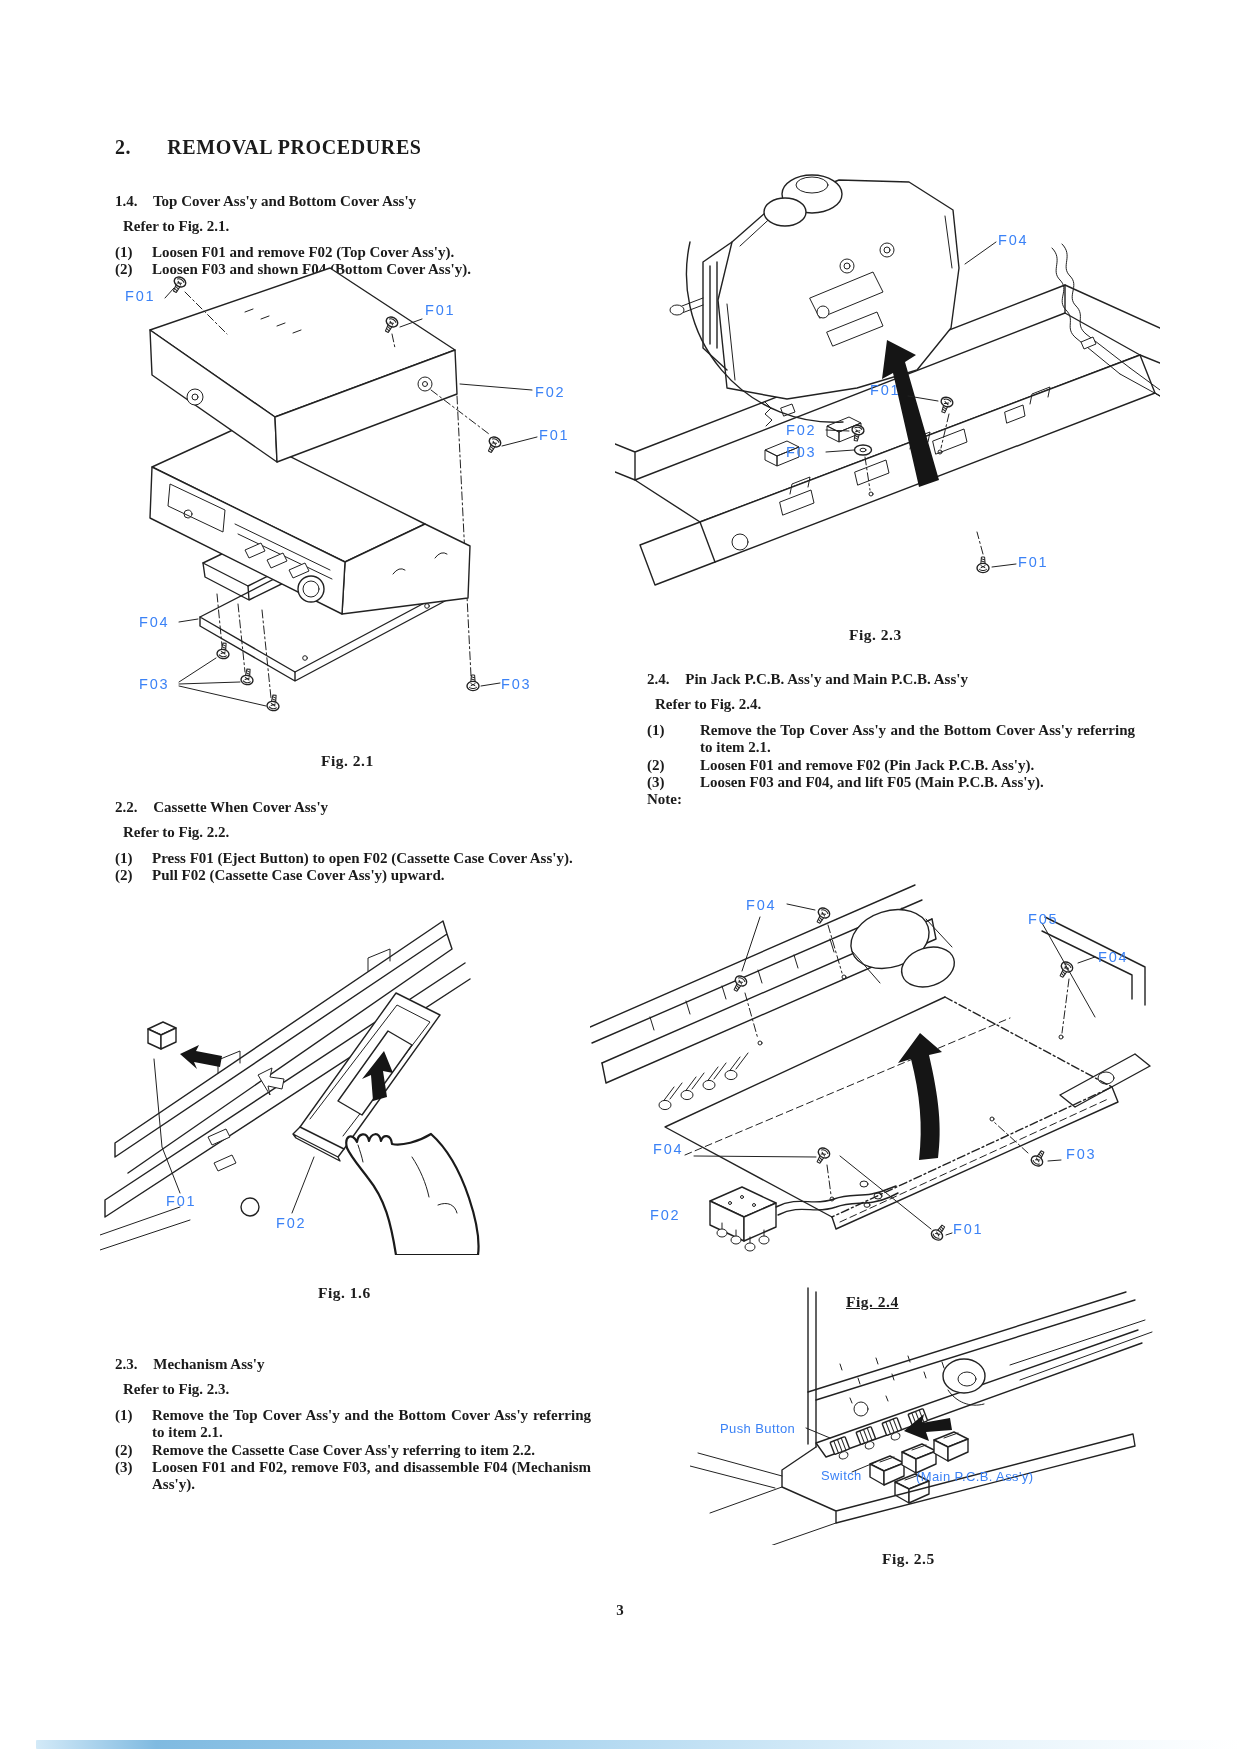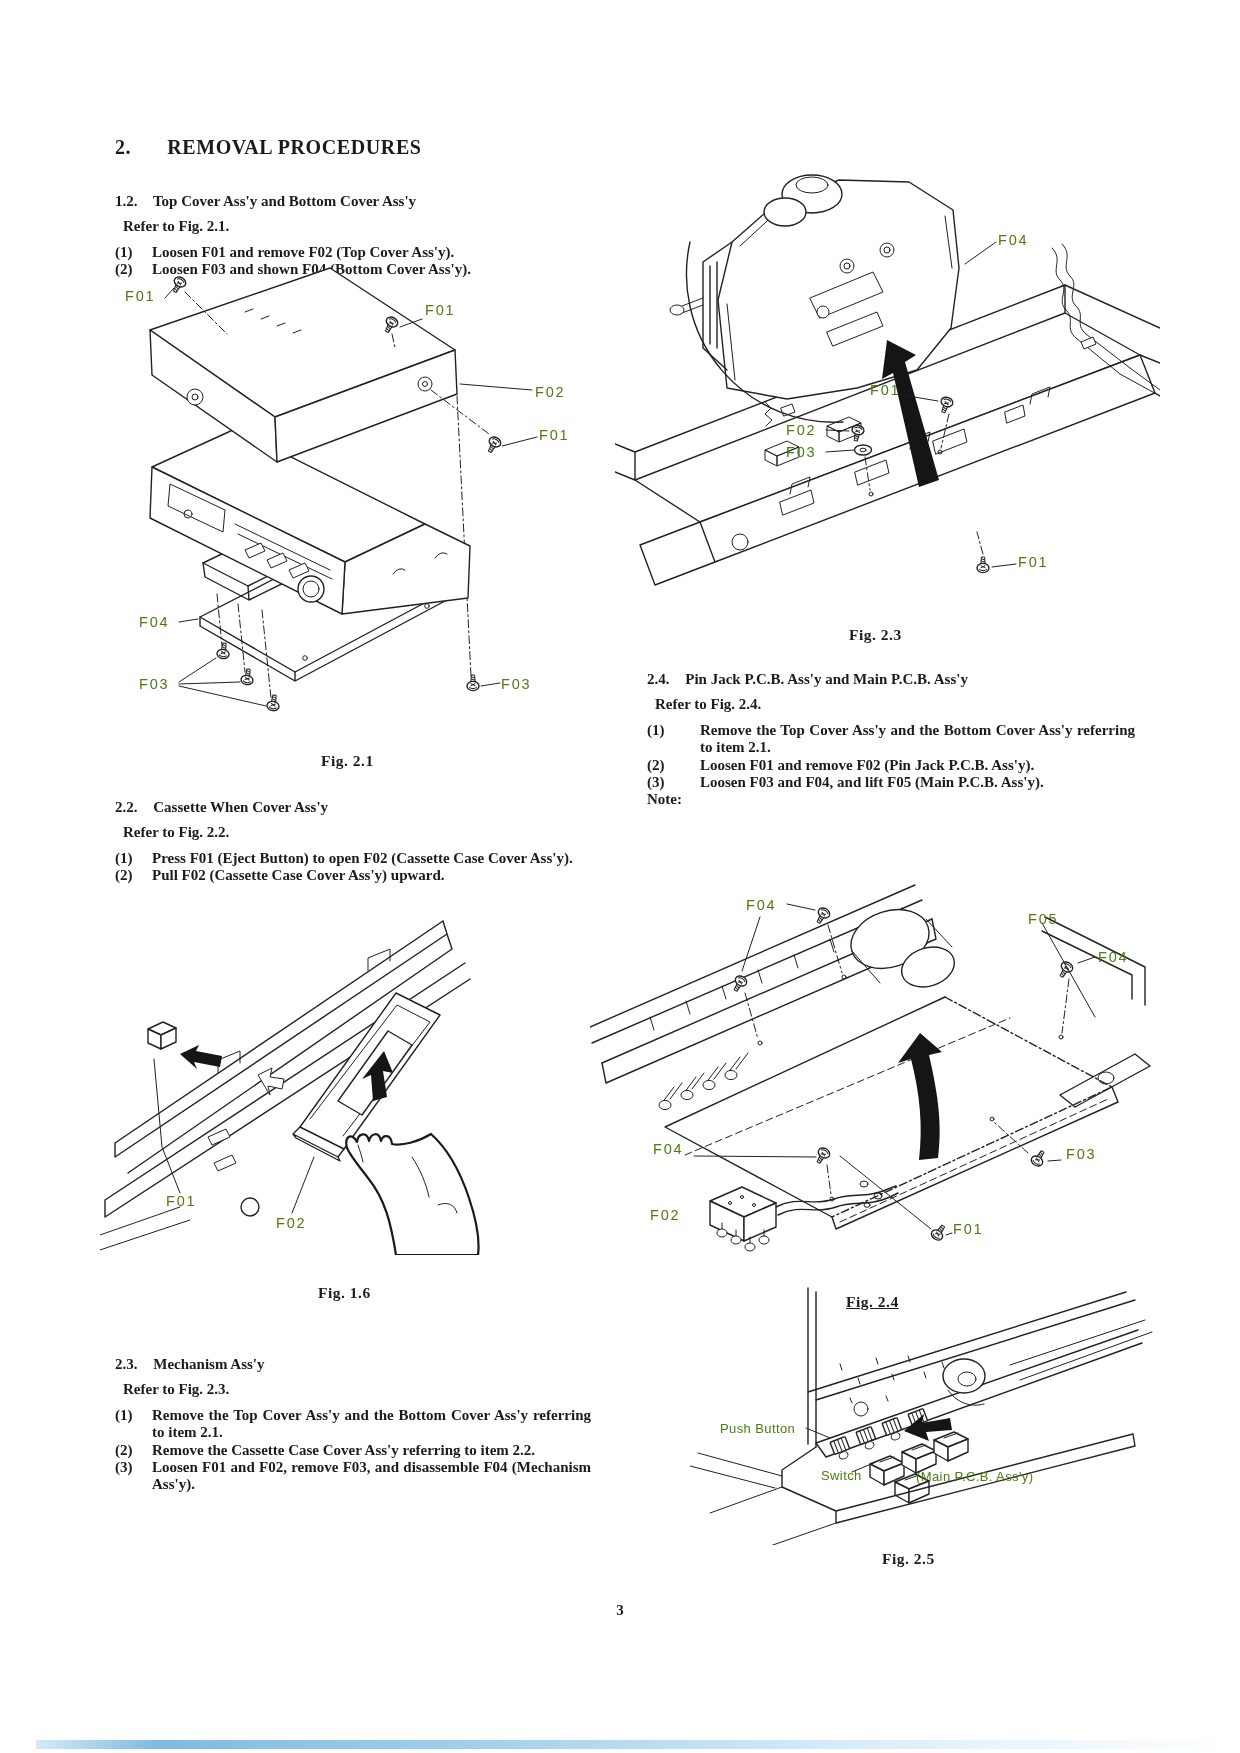--- a/index.html
+++ b/index.html
@@ -10,21 +10,21 @@
   .text-block{position:absolute;font-size:15px;line-height:17.4px;font-weight:700;}
   .sec-h{margin:0 0 3px 0;font-size:15px;}
   .sec-h .h-num{margin-right:12px;}
   .refer{margin:8px;}
   .step{position:relative;padding-left:37px;text-align:justify;}
   .rcol .step{padding-left:53px;}
   .step-num{position:absolute;left:0;top:0;}
   .figure{position:absolute;}
   .figure svg{position:absolute;left:0;top:0;}
   .fig-label{position:absolute;font-family:"Liberation Sans","DejaVu Sans",sans-serif;font-size:14.5px;
-             letter-spacing:1.8px;white-space:nowrap;color:#4d7c0f;}
+             letter-spacing:1.8px;white-space:nowrap;color:#3b82f6;}
   .fig-label.small{font-size:13px;letter-spacing:.4px;}
   .fig-caption{position:absolute;font-weight:700;font-size:15.5px;letter-spacing:.5px;white-space:nowrap;}
   .page-number{position:absolute;left:0;right:0;top:1602px;text-align:center;font-size:15px;font-weight:700;}
   .scan-bar{position:absolute;left:36px;top:1740px;width:1204px;height:9px;border-radius:1px;opacity:.92;
             background:linear-gradient(90deg,#cfe8f7 0%,#74b4de 10%,#9ccdec 38%,#dcEFfa 72%,#ffffff 100%);}
   
   .ln{fill:none;stroke:#222;stroke-width:1.4;stroke-linecap:round;stroke-linejoin:round;}
   .lnw{fill:#fff;stroke:#222;stroke-width:1.4;stroke-linejoin:round;}
   .thin{stroke-width:1;}
   .dash{stroke-dasharray:7 4;}
@@ -64,21 +64,21 @@
 
 <div class="page">
 
   <header class="doc-title">
     <span class="t-num">2.</span>
     <span>REMOVAL PROCEDURES</span>
   </header>
 
   <section class="text-block" style="left:115px;top:193px;width:476px;">
     <h3 class="sec-h">
-      <span class="h-num">1.2.</span>
+      <span class="h-num">1.4.</span>
       <span>Top Cover Ass'y and Bottom Cover Ass'y</span>
     </h3>
     <p class="refer">Refer to Fig. 2.1.</p>
     <div class="step">
       <span class="step-num">(1)</span>
       <span class="step-text">Loosen F01 and remove F02 (Top Cover Ass'y).</span>
     </div>
     <div class="step">
       <span class="step-num">(2)</span>
       <span class="step-text">Loosen F03 and shown F04 (Bottom Cover Ass'y).</span>

